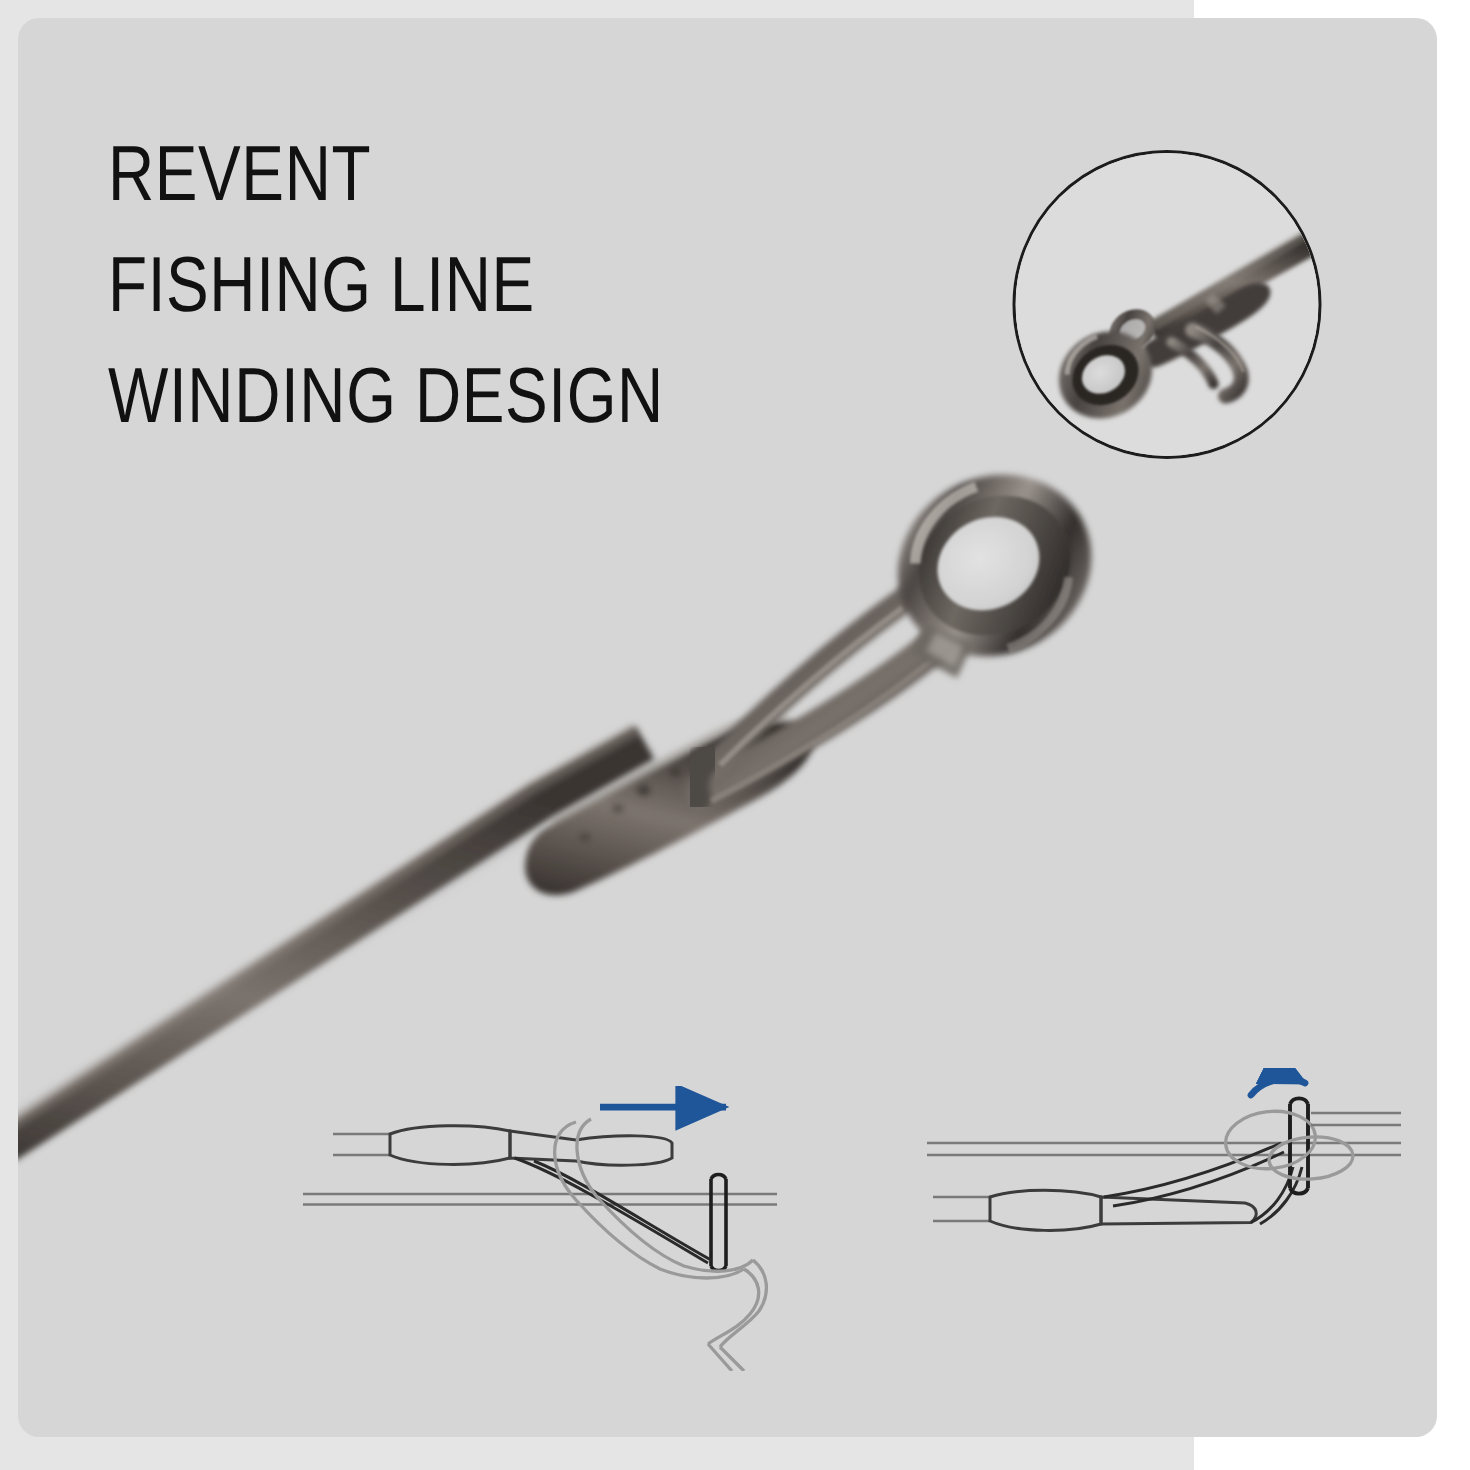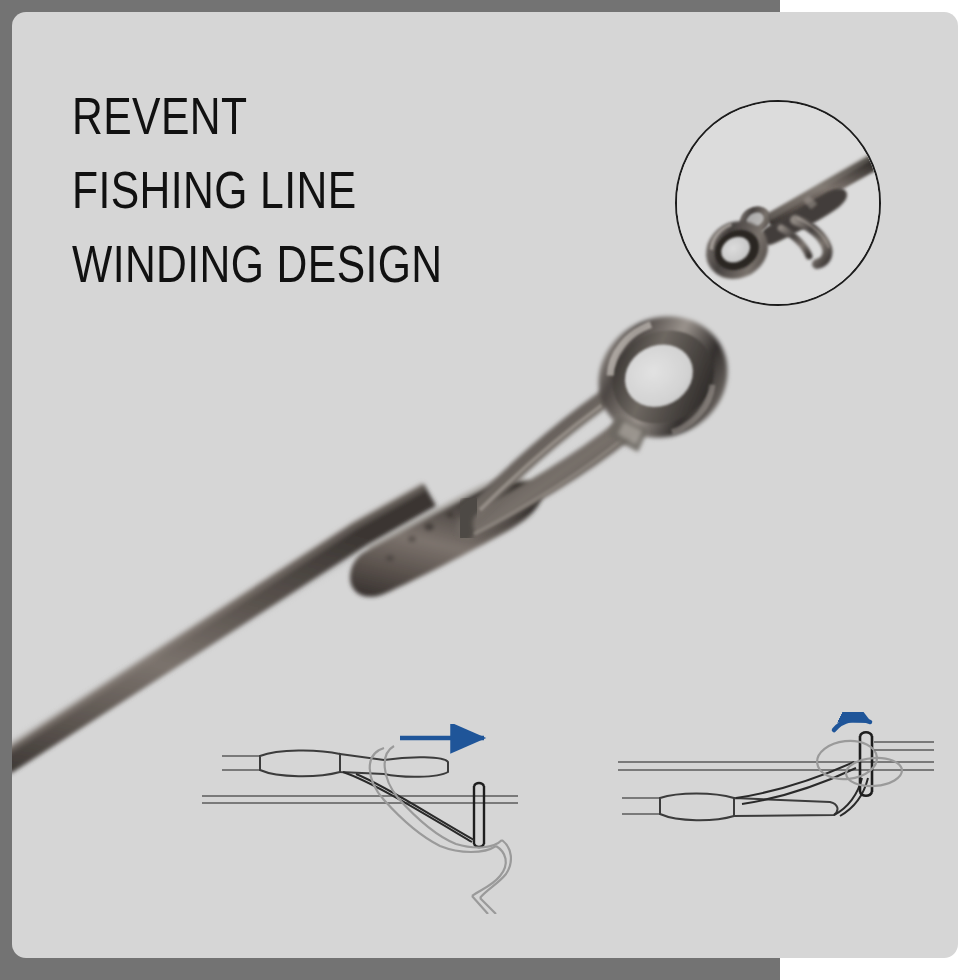--- a/index.html
+++ b/index.html
@@ -9,21 +9,22 @@
     width: 980px;
     height: 980px;
     overflow: hidden;
     font-family: "Liberation Sans", sans-serif;
   }
 
   #stage {
     position: relative;
     width: 780px;
     height: 980px;
-    background: #737373;
+    background: #e5e5e5;
+    padding-left: 16px;
   }
 
   
   #card {
     position: absolute;
     left: 12px;
     top: 12px;
     width: 946px;
     height: 946px;
     background: #d6d6d6;

